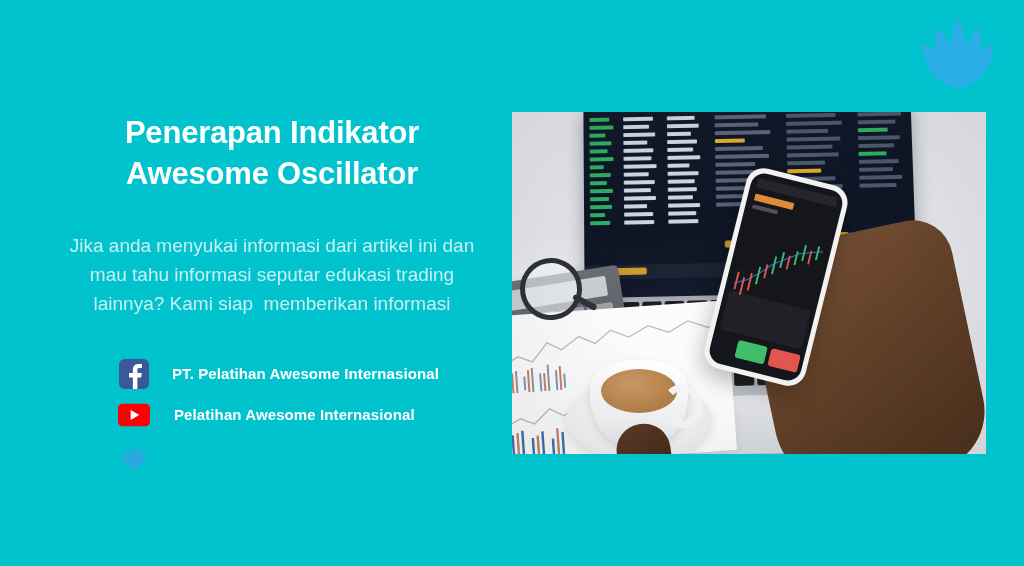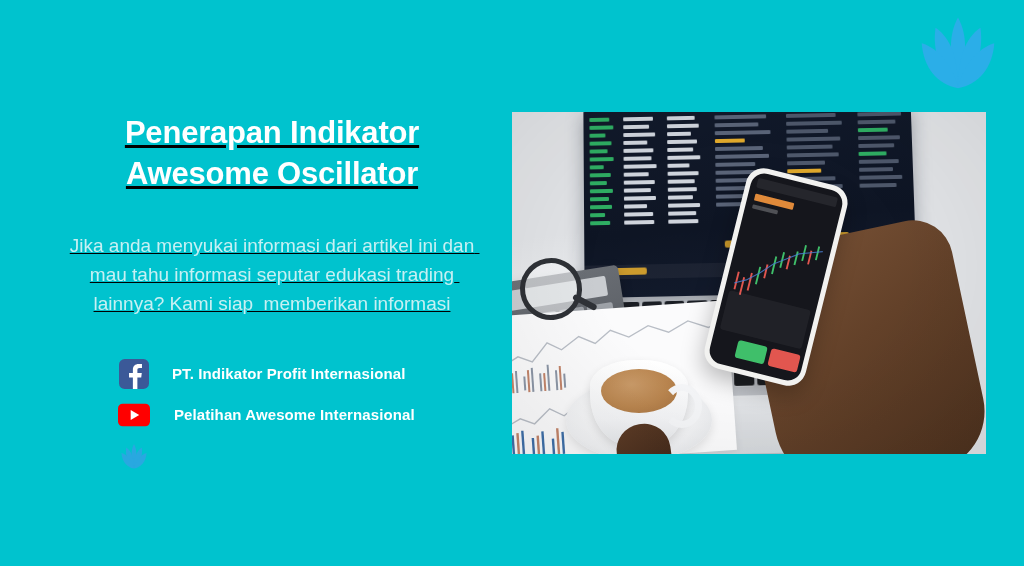--- a/index.html
+++ b/index.html
@@ -27,21 +27,20 @@
     height: 76px;
   }
   .brand-logo svg { display: block; width: 100%; height: 100%; }
 
   
   .left-col {
     position: absolute;
     left: 48px;
     top: 112px;
     width: 448px;
-    text-decoration: underline;
   }
   .headline {
     color: #ffffff;
     font-size: 31px;
     font-weight: bold;
     line-height: 1.33;
     text-align: center;
     letter-spacing: -0.2px;
     margin: 0 0 38px 0;
     padding: 0 8px;
@@ -344,21 +343,21 @@
   <div class="social-list">
 
 
     <div class="social-row row-facebook">
       <span class="social-icon">
         <svg width="30" height="30" viewBox="0 0 32 32" xmlns="http://www.w3.org/2000/svg">
           <rect x="0" y="0" width="32" height="32" rx="6" fill="#3B5998"></rect>
           <path d="M19.6 32V19.8h4.1l0.6-4.8h-4.7v-3.0c0-1.4 0.4-2.3 2.4-2.3h2.5V5.4C24.1 5.3 22.6 5.2 20.9 5.2c-3.6 0-6.1 2.2-6.1 6.3v3.5h-4.1v4.8h4.1V32H19.6z" fill="#ffffff"></path>
         </svg>
       </span>
-      <span class="social-label">PT. Indikator Profit Internasional</span>
+      <span class="social-label">PT. Pelatihan Awesome Internasional</span>
     </div>
 
     <div class="social-row row-youtube">
       <span class="social-icon">
         <svg width="32" height="24" viewBox="0 0 34 24" xmlns="http://www.w3.org/2000/svg">
           <rect x="0" y="0" width="34" height="24" rx="5" fill="#FF0000"></rect>
           <path d="M13.5 6.8 L22.5 12 L13.5 17.2 Z" fill="#ffffff"></path>
         </svg>
       </span>
       <span class="social-label">Pelatihan Awesome Internasional</span>

